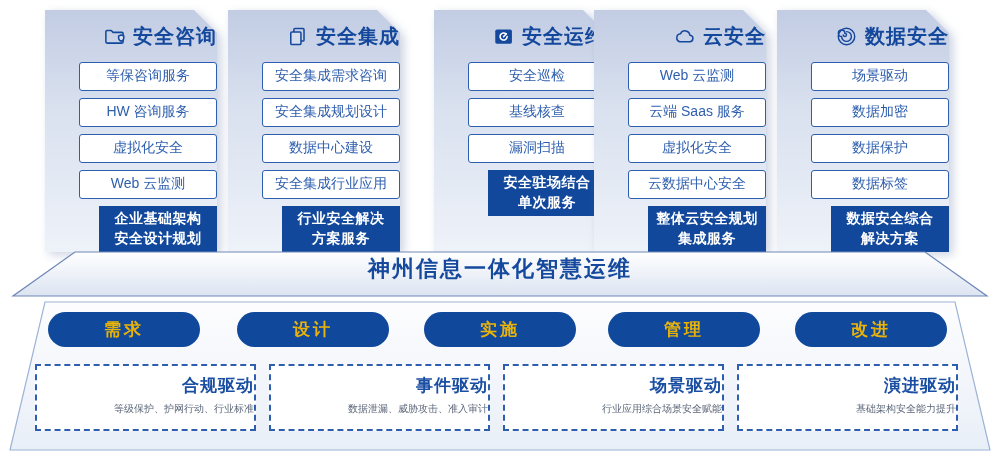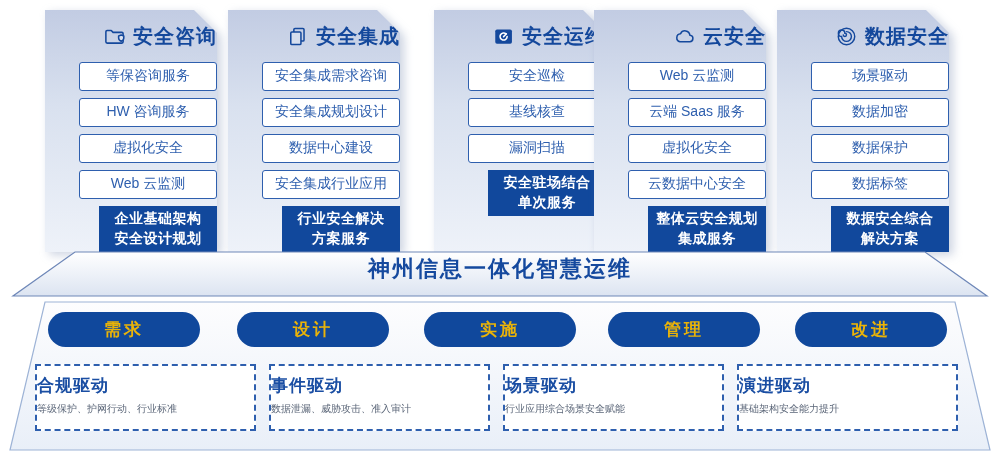--- a/index.html
+++ b/index.html
@@ -43,21 +43,21 @@
   
   .pill {
     position:absolute; top:312px; width:152px; height:35px; border-radius:18px;
     background:#10489c; color:#eab308; font-size:17px; font-weight:bold;
     display:flex; align-items:center; justify-content:center; letter-spacing:3px;
   }
   
   .driver {
     position:absolute; top:364px; width:221px; height:67px; box-sizing:border-box;
     background:#ffffff; border:2px dashed #2e5fae;
-    display:flex; flex-direction:column; align-items:flex-start;
+    display:flex; flex-direction:column; align-items:flex-end;
   }
   .driver-title { margin-top:8px; font-size:17px; font-weight:bold; color:#1a4ea3; letter-spacing:1px; }
   .driver-sub { margin-top:5px; font-size:10px; color:#5c6779; white-space:nowrap; }
 </style>
 </head>
 <body>
 
 <div class="canvas">
 
   <div class="card-wrap" style="left:45px">

